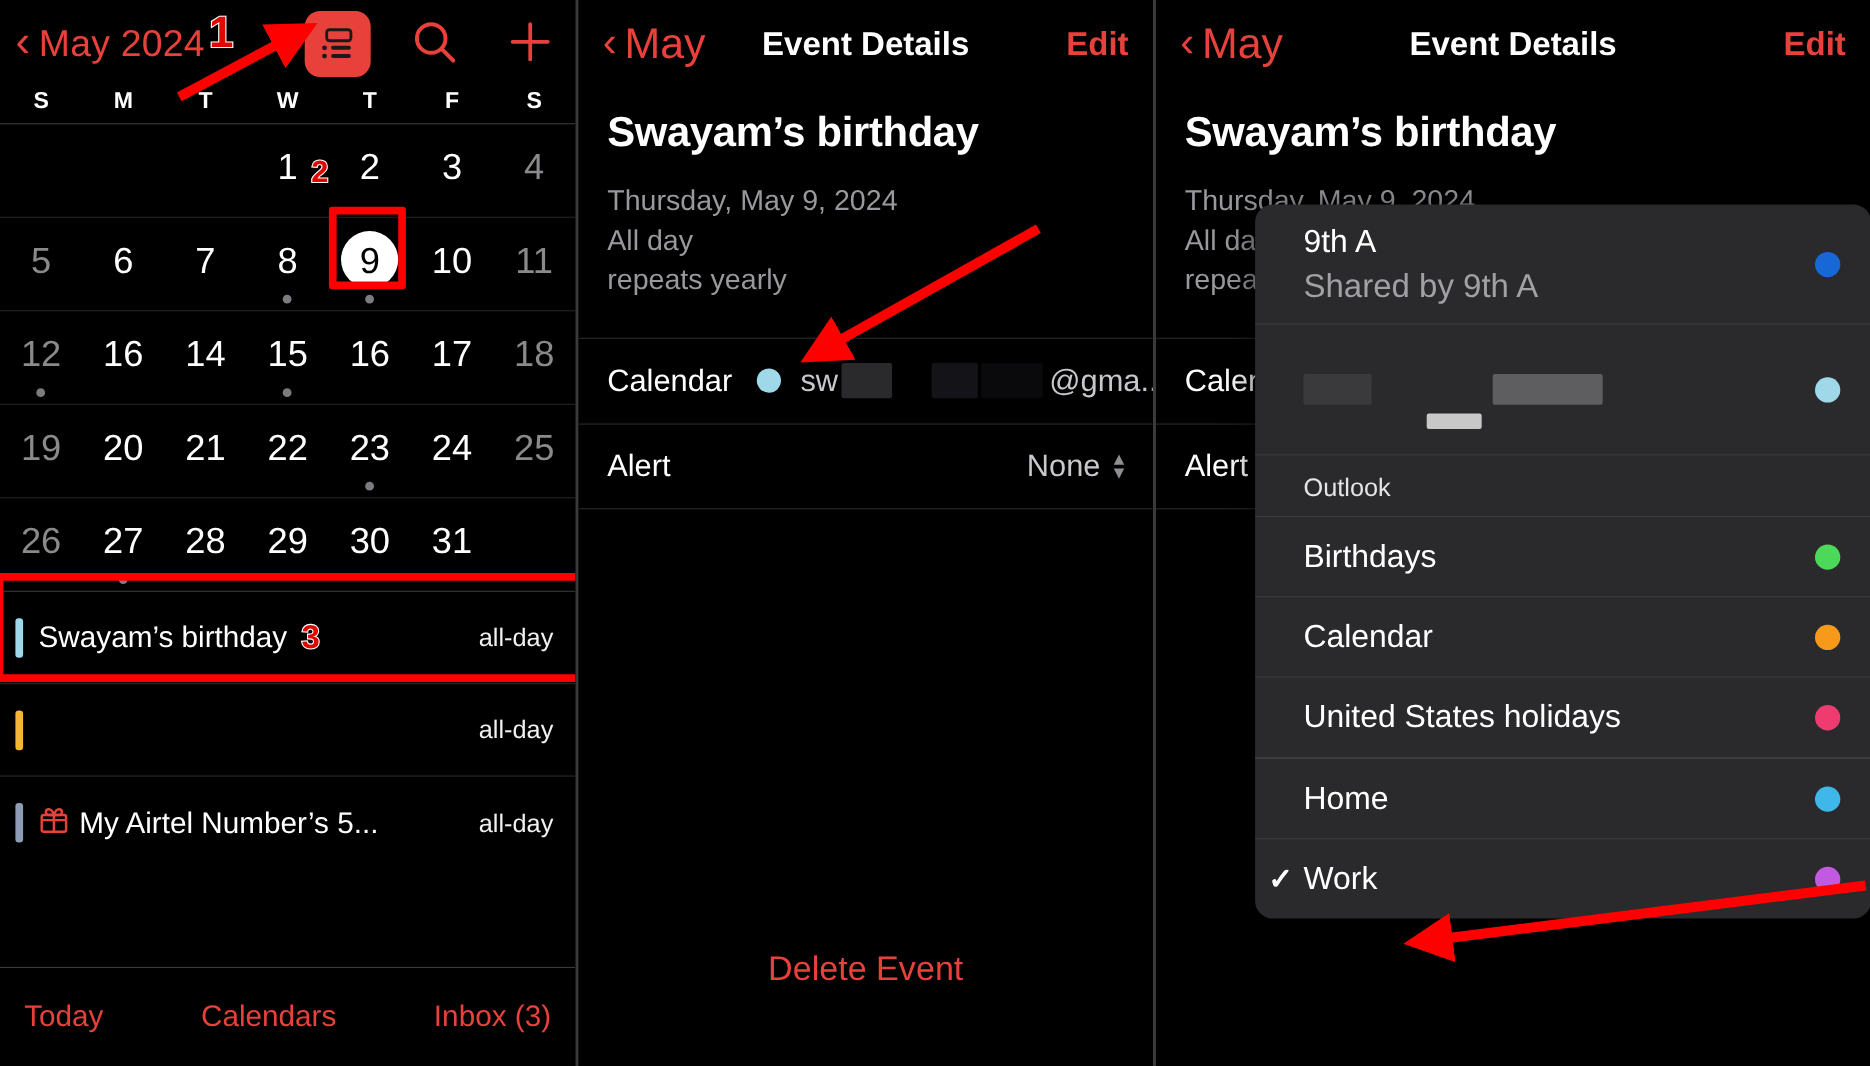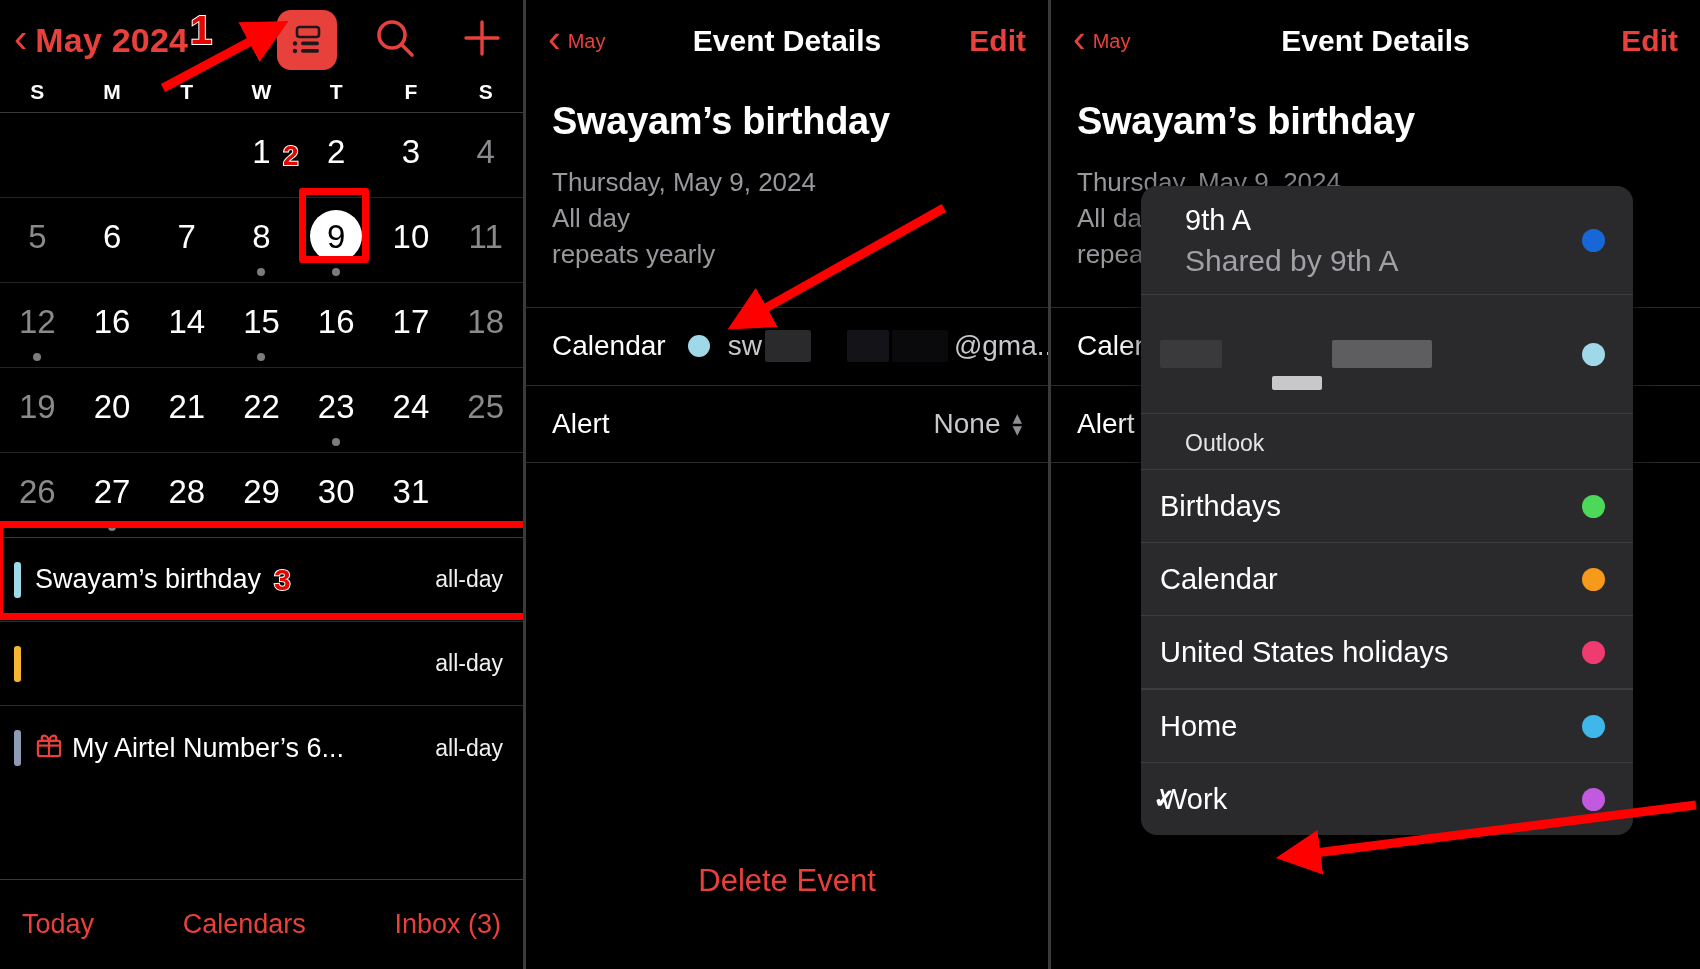--- a/index.html
+++ b/index.html
@@ -20,21 +20,21 @@
 
   
   .cal-header {
     position: relative; height: 80px;
     display: flex; align-items: center; padding: 0 14px;
   }
   .chev-back {
     color: #e8413c; font-size: 40px; font-weight: 300;
     line-height: 1; margin-right: 8px; transform: translateY(-2px);
   }
-  .month-title { color: #e8413c; font-size: 34px; font-weight: 700; letter-spacing: .2px; }
+  .month-title { color: #e8413c; font-size: 34px; font-weight: 400; letter-spacing: .2px; }
   .hdr-spacer { flex: 1; }
   .list-toggle {
     width: 60px; height: 60px; border-radius: 14px; background: #e8413c;
     display: flex; align-items: center; justify-content: center;
     margin-right: 36px;
   }
   .search-icon-wrap { margin-right: 44px; }
   .plus-icon-wrap { margin-right: 6px; }
 
   .dow-row {
@@ -95,21 +95,21 @@
   }
   .bb-item { color: #e8413c; font-size: 27px; font-weight: 400; }
 
   
   .nav-bar {
     height: 82px; display: flex; align-items: center;
     padding: 0 22px; position: relative;
   }
   .nav-back { display: flex; align-items: center; color: #e8413c; }
   .nav-back .c { font-size: 38px; font-weight: 300; line-height: 1; margin-right: 7px; transform: translateY(-2px); }
-  .nav-back .t { font-size: 20px; }
+  .nav-back .t { font-size: 39px; }
   .nav-title {
     position: absolute; left: 0; right: 0; text-align: center;
     color: #fff; font-size: 30px; font-weight: 700; pointer-events: none;
   }
   .nav-edit { margin-left: auto; color: #e8413c; font-size: 30px; z-index: 2; font-weight: bold; }
 
   .ev-head { padding: 18px 26px 0 26px; }
   .ev-name { color: #fff; font-size: 38px; font-weight: 700; letter-spacing: -.3px; }
   .ev-meta { color: #98989d; font-size: 26px; margin-top: 22px; line-height: 1.38; }
 
@@ -128,31 +128,31 @@
   .d-val { color: #c7c7cc; font-size: 28px; }
   .updown { display: inline-flex; flex-direction: column; line-height: .62; color: #8e8e93; font-size: 19px; }
 
   .delete-event {
     position: absolute; bottom: 70px; left: 0; width: 100%;
     text-align: center; color: #e8413c; font-size: 31px;
   }
 
   
   .popup {
-    position: absolute; left: 90px; top: 186px; width: 492px;
+    position: absolute; left: 90px; top: 186px; width: 560px;
     background: #2a2a2c; border-radius: 16px; overflow: hidden;
     box-shadow: 0 6px 30px rgba(0,0,0,.7);
   }
   .pop-head { padding: 18px 44px 16px 44px; }
   .pop-head .t1 { color: #fff; font-size: 29px; font-weight: 500; }
   .pop-head .t2 { color: #a0a0a5; font-size: 30px; margin-top: 7px; }
   .pop-sep { height: 1px; background: #3d3d40; }
   .pop-item {
     height: 72px; display: flex; align-items: center;
-    padding: 0 28px 0 19px; position: relative;
+    padding: 0 28px 0 44px; position: relative;
   }
   .pop-item .label { color: #fff; font-size: 29px; }
   .pop-item .label.redacted { display: flex; align-items: center; gap: 10px; }
   .pop-item .check {
     position: absolute; left: 12px; color: #fff; font-size: 27px; font-weight: 600;
   }
   .pop-dot {
     margin-left: auto; width: 23px; height: 23px; border-radius: 50%; flex: 0 0 23px;
   }
   .pop-group {
@@ -387,21 +387,21 @@
         <div class="event-row">
           <span class="ev-bar" style="background: rgb(142, 155, 180);"></span>
           <span class="ev-title">
             <span><svg width="28" height="28" viewBox="0 0 24 24" fill="none" stroke="#e8413c" stroke-width="1.9">
                 <rect x="2.5" y="8.5" width="19" height="13" rx="1.5"></rect>
                 <line x1="2.5" y1="12.5" x2="21.5" y2="12.5"></line>
                 <line x1="12" y1="8.5" x2="12" y2="21.5"></line>
                 <path d="M12 8.5C12 8.5 10.6 4 8 4a2.2 2.2 0 000 4.5z"></path>
                 <path d="M12 8.5C12 8.5 13.4 4 16 4a2.2 2.2 0 010 4.5z"></path>
               </svg></span>
-            <span>My Airtel Number’s 6...</span>
+            <span>My Airtel Number’s 5...</span>
           </span>
           <span class="ev-spacer"></span>
           <span class="ev-allday">all-day</span>
         </div>
       </div>
 
     <div class="bottom-bar">
       <span class="bb-item">Today</span>
       <span class="bb-item">Calendars</span>
       <span class="bb-item">Inbox (3)</span>

